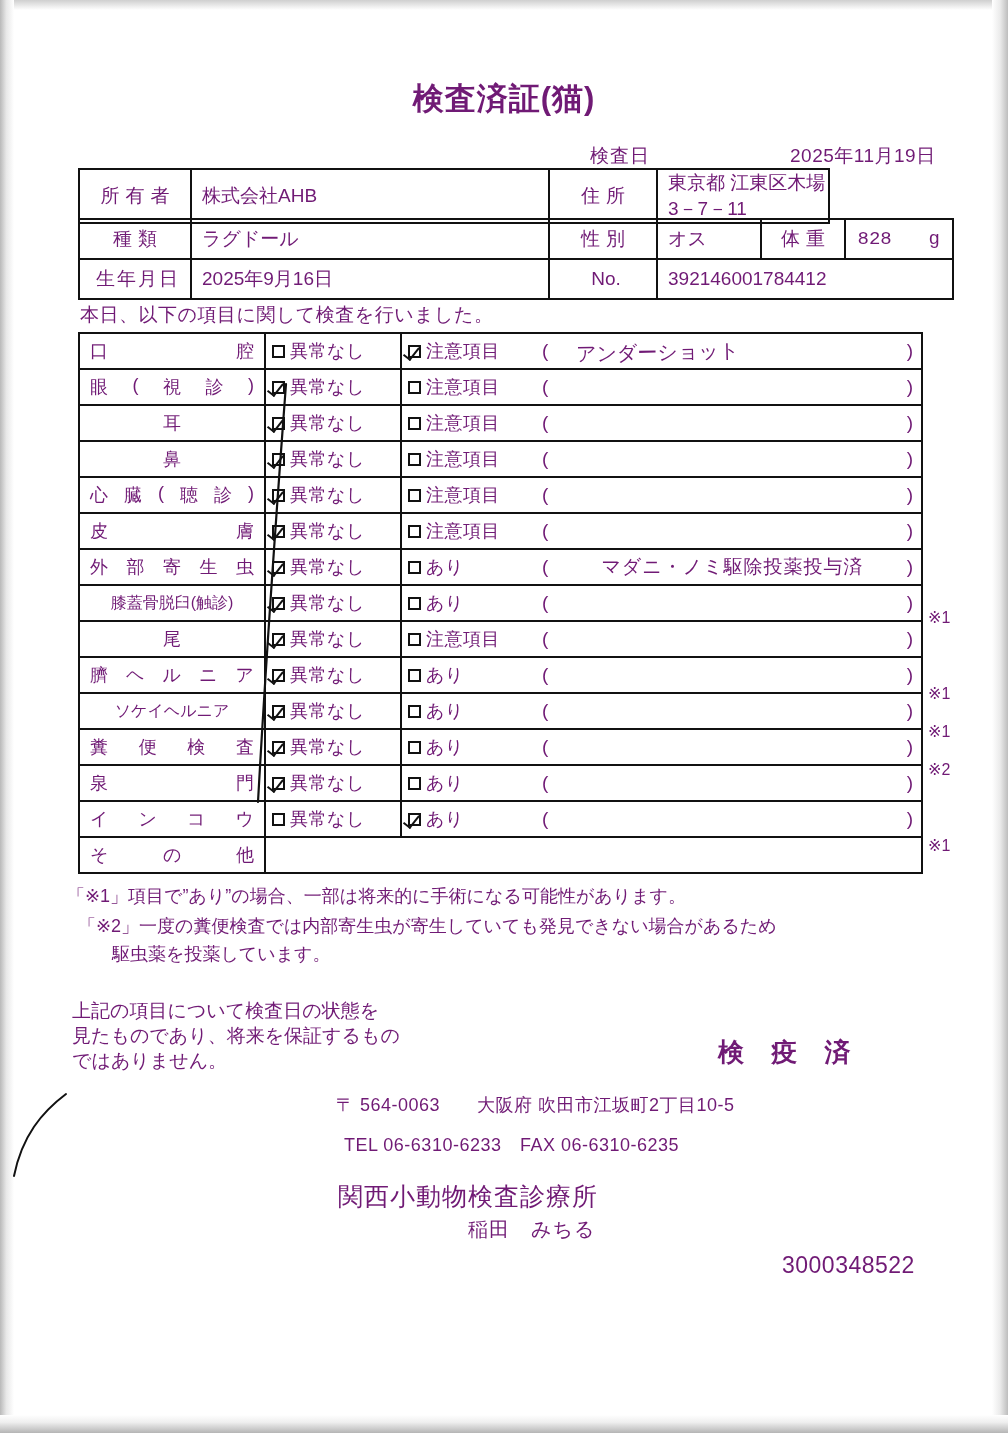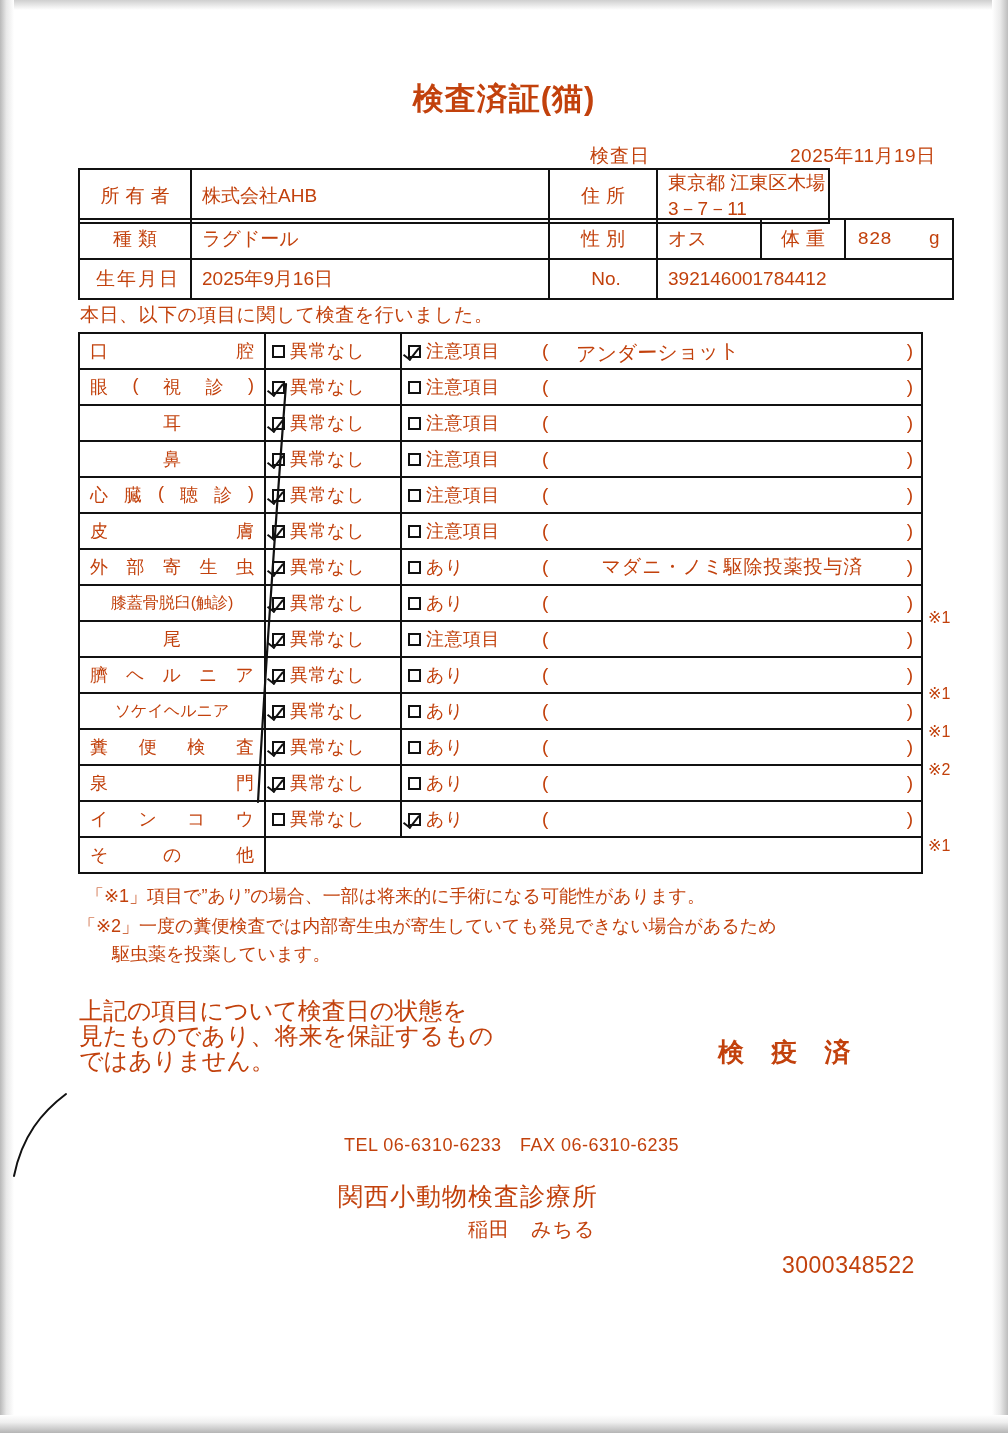--- a/index.html
+++ b/index.html
@@ -42,21 +42,21 @@
     left: 0; right: 0; bottom: 0;
     height: 18px;
     background: linear-gradient(to top, #b5b5b5 0%, #efefef 60%, #ffffff 100%);
   }
 
   .doc {
     position: absolute;
     left: 0; top: 0;
     width: 1008px;
     height: 1433px;
-    color: #c2410c;
+    color: #701a75;
   }
 
   .title {
     position: absolute;
     left: 0; right: 0;
     top: 78px;
     text-align: center;
     font-size: 31px;
     letter-spacing: 1px;
     font-weight: 700;
@@ -196,43 +196,43 @@
 
   .mark-col {
     position: absolute;
     left: 928px;
     font-size: 16px;
     letter-spacing: 0px;
   }
 
   .footnote1 {
     position: absolute;
-    left: 86px;
+    left: 67px;
     top: 884px;
     font-size: 18px;
     text-align: right;
   }
   .footnote2 {
     position: absolute;
     left: 78px;
     top: 914px;
     font-size: 18px;
   }
   .footnote2b {
     position: absolute;
     left: 112px;
     top: 942px;
     font-size: 18px;
   }
 
   .disclaimer {
     position: absolute;
-    left: 79px;
+    left: 72px;
     top: 998px;
-    font-size: 24px;
+    font-size: 19px;
     line-height: 25px;
   }
   .stamp {
     position: absolute;
     left: 718px;
     top: 1035px;
     font-size: 26px;
     letter-spacing: 10px;
     font-weight: 700;
   }
@@ -580,19 +580,20 @@
     <div class="footnote2">「※2」一度の糞便検査では内部寄生虫が寄生していても発見できない場合があるため</div>
     <div class="footnote2b">駆虫薬を投薬しています。</div>
 
     <div class="disclaimer">
       <div>上記の項目について検査日の状態を</div>
       <div>見たものであり、将来を保証するもの</div>
       <div>ではありません。</div>
     </div>
 
     <div class="stamp">検 疫 済</div>
+    <div class="addr">〒 564-0063　　大阪府 吹田市江坂町2丁目10-5</div>
     <div class="tel">TEL 06-6310-6233　FAX 06-6310-6235</div>
     <div class="clinic">関西小動物検査診療所</div>
     <div class="doctor">稲田　みちる</div>
     <div class="serial">3000348522</div>
 
   </div>
 </div>
 
 </body></html>

